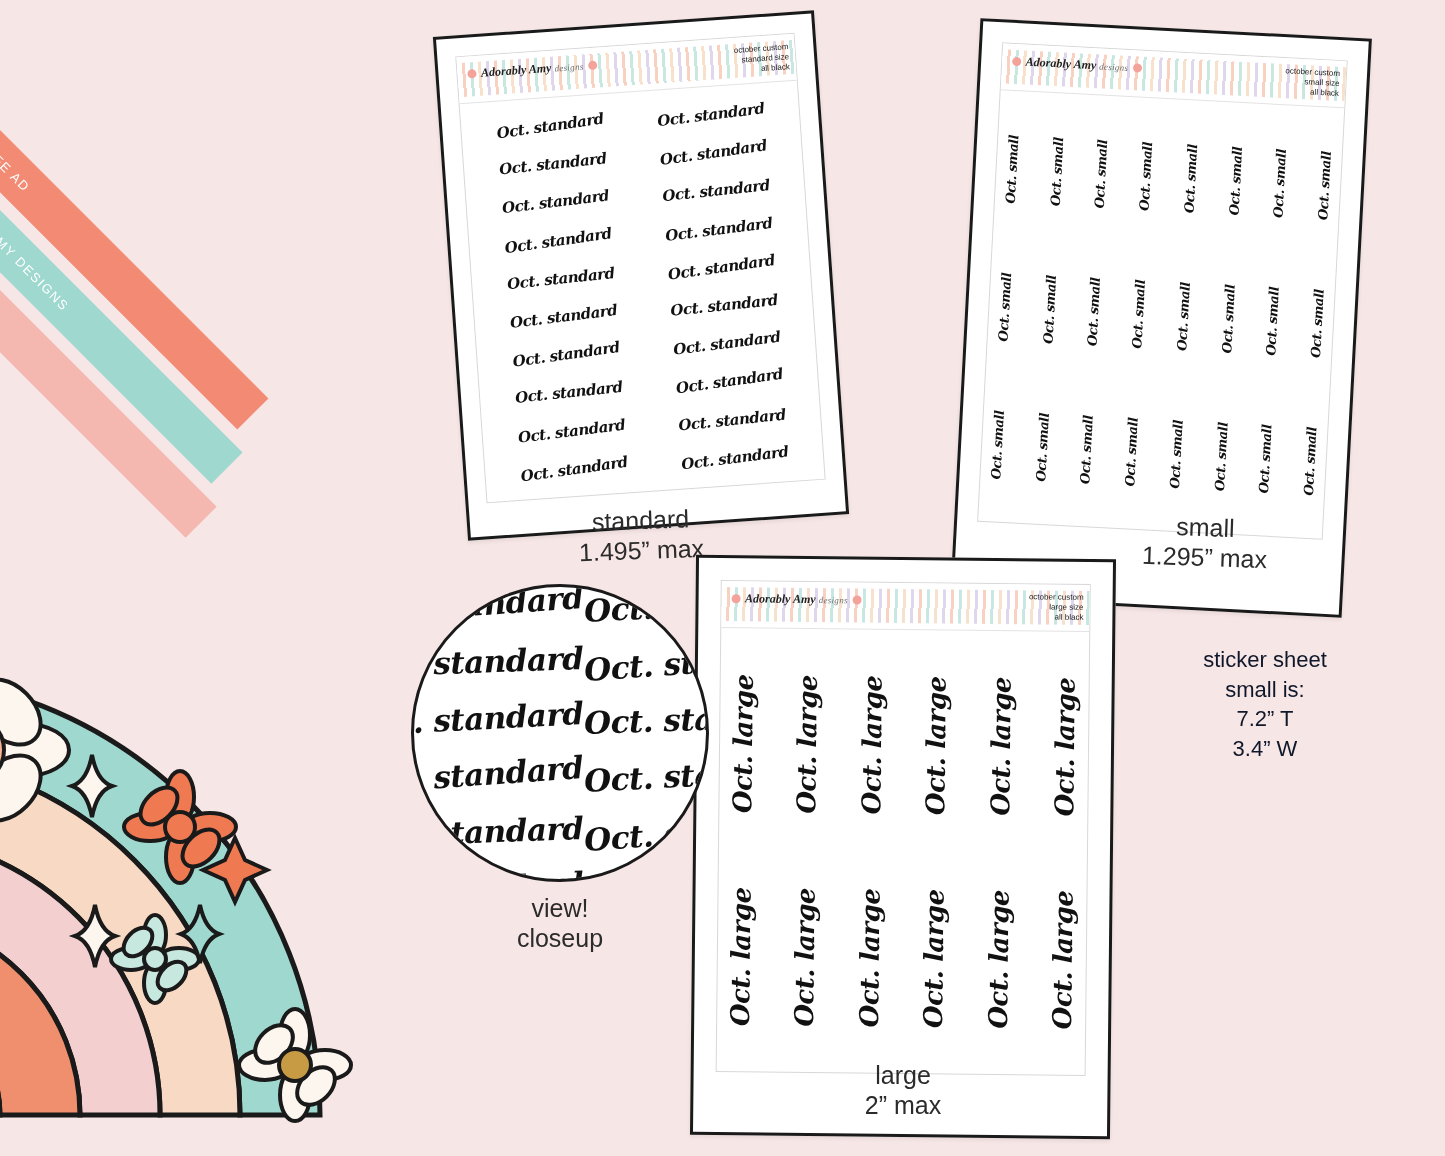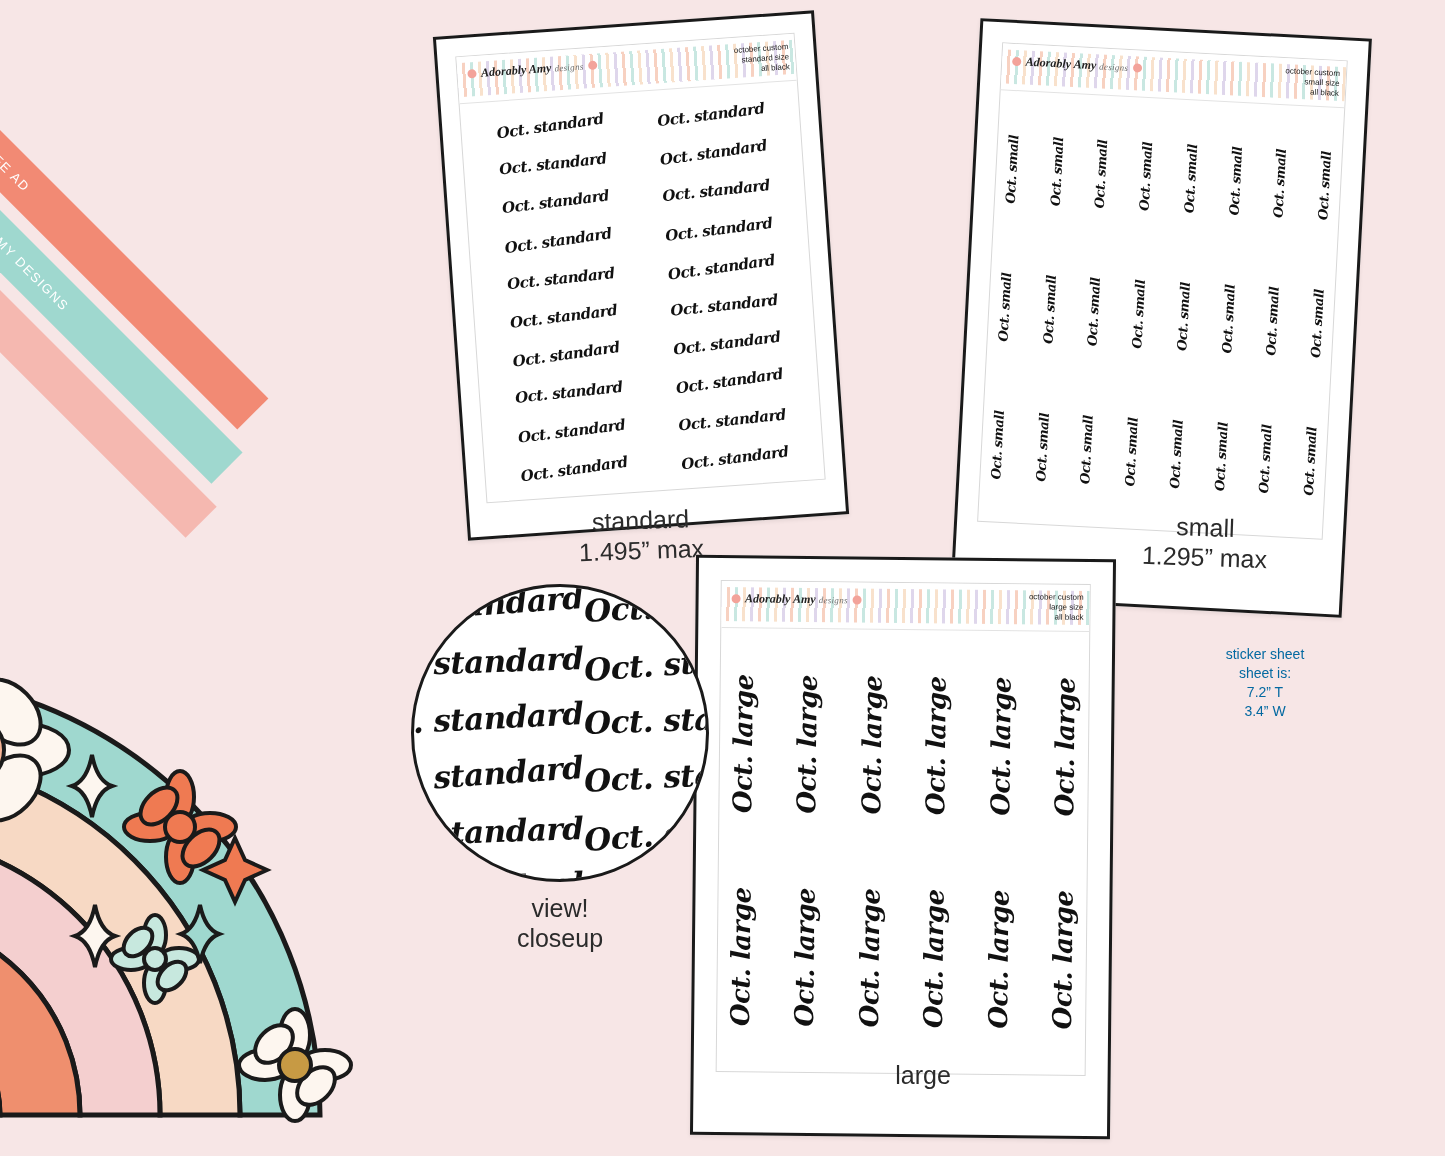--- a/index.html
+++ b/index.html
@@ -157,21 +157,21 @@
 
   
   .caption{
     position:absolute;
     text-align:center;
     font-size:25px;line-height:1.2;color:#2b2b2b;
   }
   .note{
     position:absolute;
     text-align:center;
-    font-size:14px;line-height:1.35;color:#0369a1;
+    font-size:22px;line-height:1.35;color:#0f172a;
   }
 
   
   .closeup{
     position:absolute;
     left:411px;top:584px;width:298px;height:298px;
     border-radius:50%;
     background:#fff;
     border:3px solid #1a1a1a;
     overflow:hidden;
@@ -421,22 +421,23 @@
               <div class="script">Oct. large</div>
             </div>
             <div class="vcol vcol-large">
               <div class="script">Oct. large</div>
               <div class="script">Oct. large</div>
             </div>
           </div>
       </div>
     </div>
   </div>
-  <div class="caption" style="left:713px;top:1060px;width:420px;">
+  <div class="caption" style="left:693px;top:1060px;width:420px;">
     <div>large</div>
+    <div>2” max</div>
   </div>
 
   <div class="closeup">
     <div class="closeup-inner" id="closeup-grid">
         <div class="script" style="transform: rotate(-4deg);">Oct. standard</div>
         <div class="script" style="transform: rotate(-3deg);">Oct. standard</div>
         <div class="script" style="transform: rotate(-2deg);">Oct. standard</div>
         <div class="script" style="transform: rotate(-4deg);">Oct. standard</div>
         <div class="script" style="transform: rotate(-3deg);">Oct. standard</div>
         <div class="script" style="transform: rotate(-2deg);">Oct. standard</div>
@@ -448,18 +449,18 @@
         <div class="script" style="transform: rotate(-2deg);">Oct. standard</div>
       </div>
   </div>
   <div class="closeup-caption">
     <div>view!</div>
     <div>closeup</div>
   </div>
 
   <div class="note" style="left:1140px;top:645px;width:250px;">
     <div>sticker sheet</div>
-    <div>sheet is:</div>
+    <div>small is:</div>
     <div>7.2” T</div>
     <div>3.4” W</div>
   </div>
 
 </div>
 
 </body></html>

